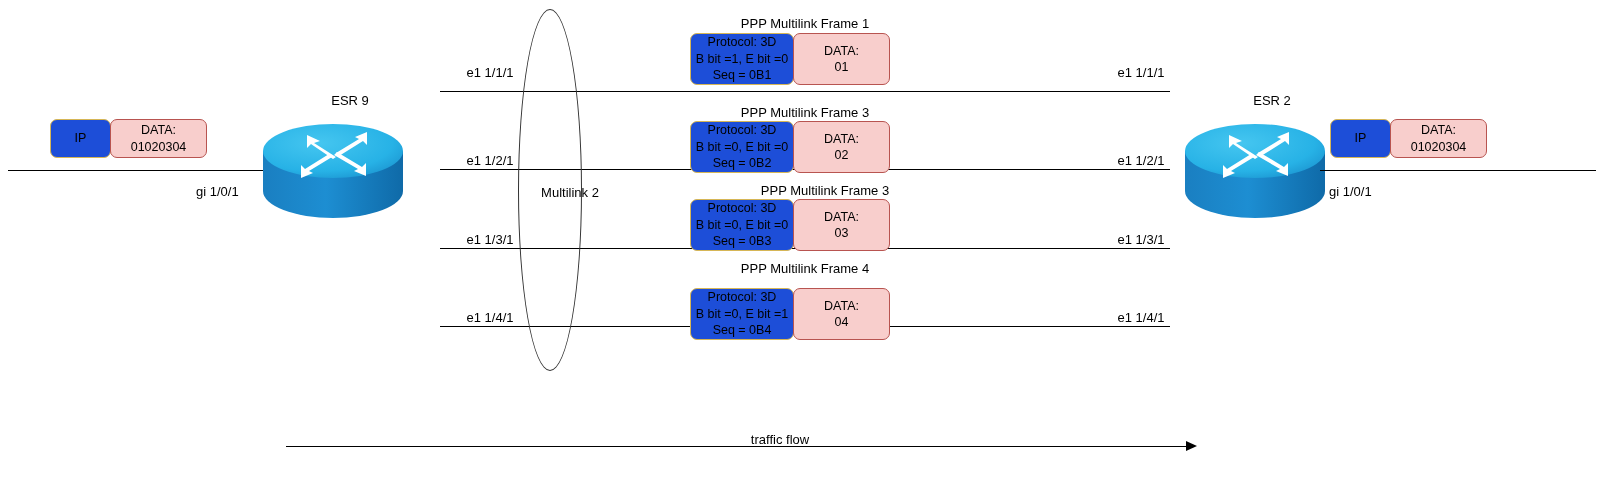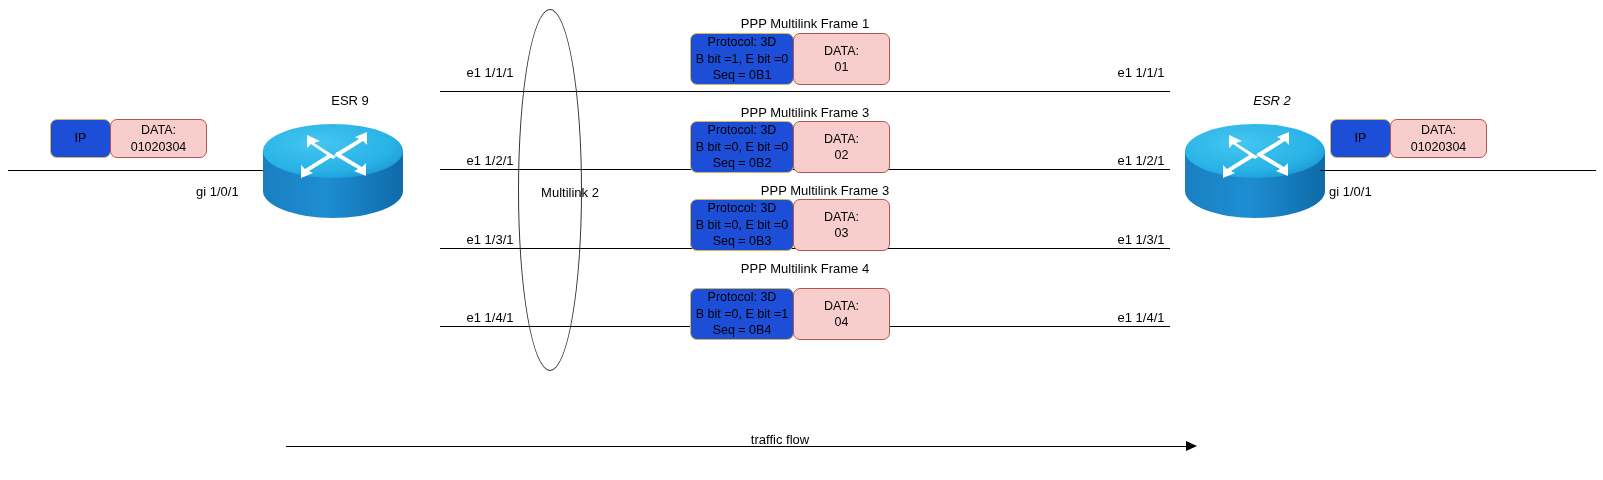--- a/index.html
+++ b/index.html
@@ -189,21 +189,21 @@
 Seq = 0B4</span>
   </div>
   <div class="pkt data" style="left:793px; top:288px; width:97px; height:52px;">
     <span>DATA:
 04</span>
   </div>
 
   <div class="ellipse" style="left:518px; top:9px; width:64px; height:362px; background:transparent;"></div>
   <div class="label center" style="left:550px; top:185px;">Multilink 2</div>
 
-  <div class="label center" style="left:1252px; top:93px;font-style:italic;">ESR 2</div>
+  <div class="label center" style="left:1252px; top:93px;">ESR 2</div>
 
   <div class="router" style="left:1184px; top:113px;">
     <svg width="142" height="110" viewBox="0 0 142 110">
       <defs>
         <linearGradient id="bodyGradR" x1="0" y1="0" x2="1" y2="0">
           <stop offset="0%" stop-color="#1a7fc1"></stop>
           <stop offset="45%" stop-color="#1d8ed2"></stop>
           <stop offset="100%" stop-color="#0f6aa8"></stop>
         </linearGradient>
         <radialGradient id="topGradR" cx="40%" cy="35%" r="75%">

